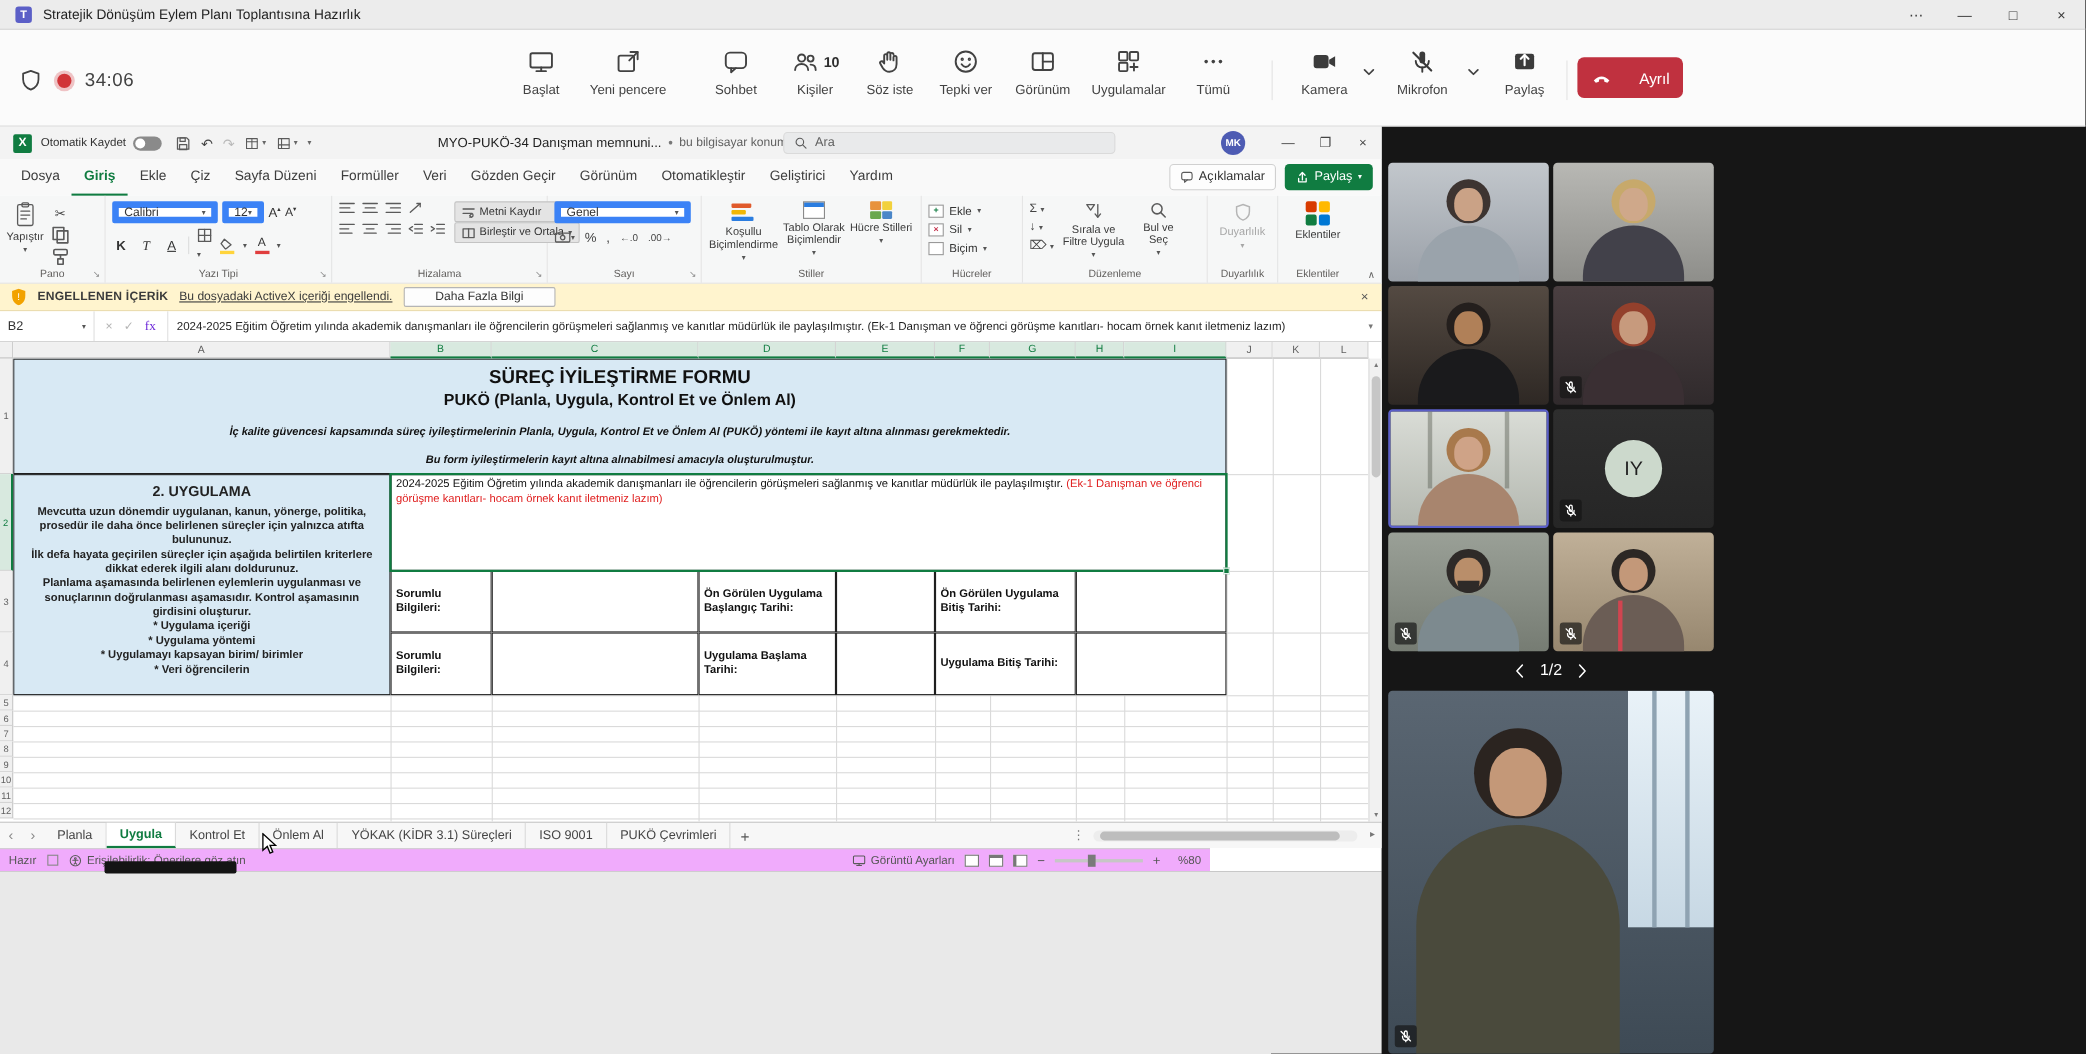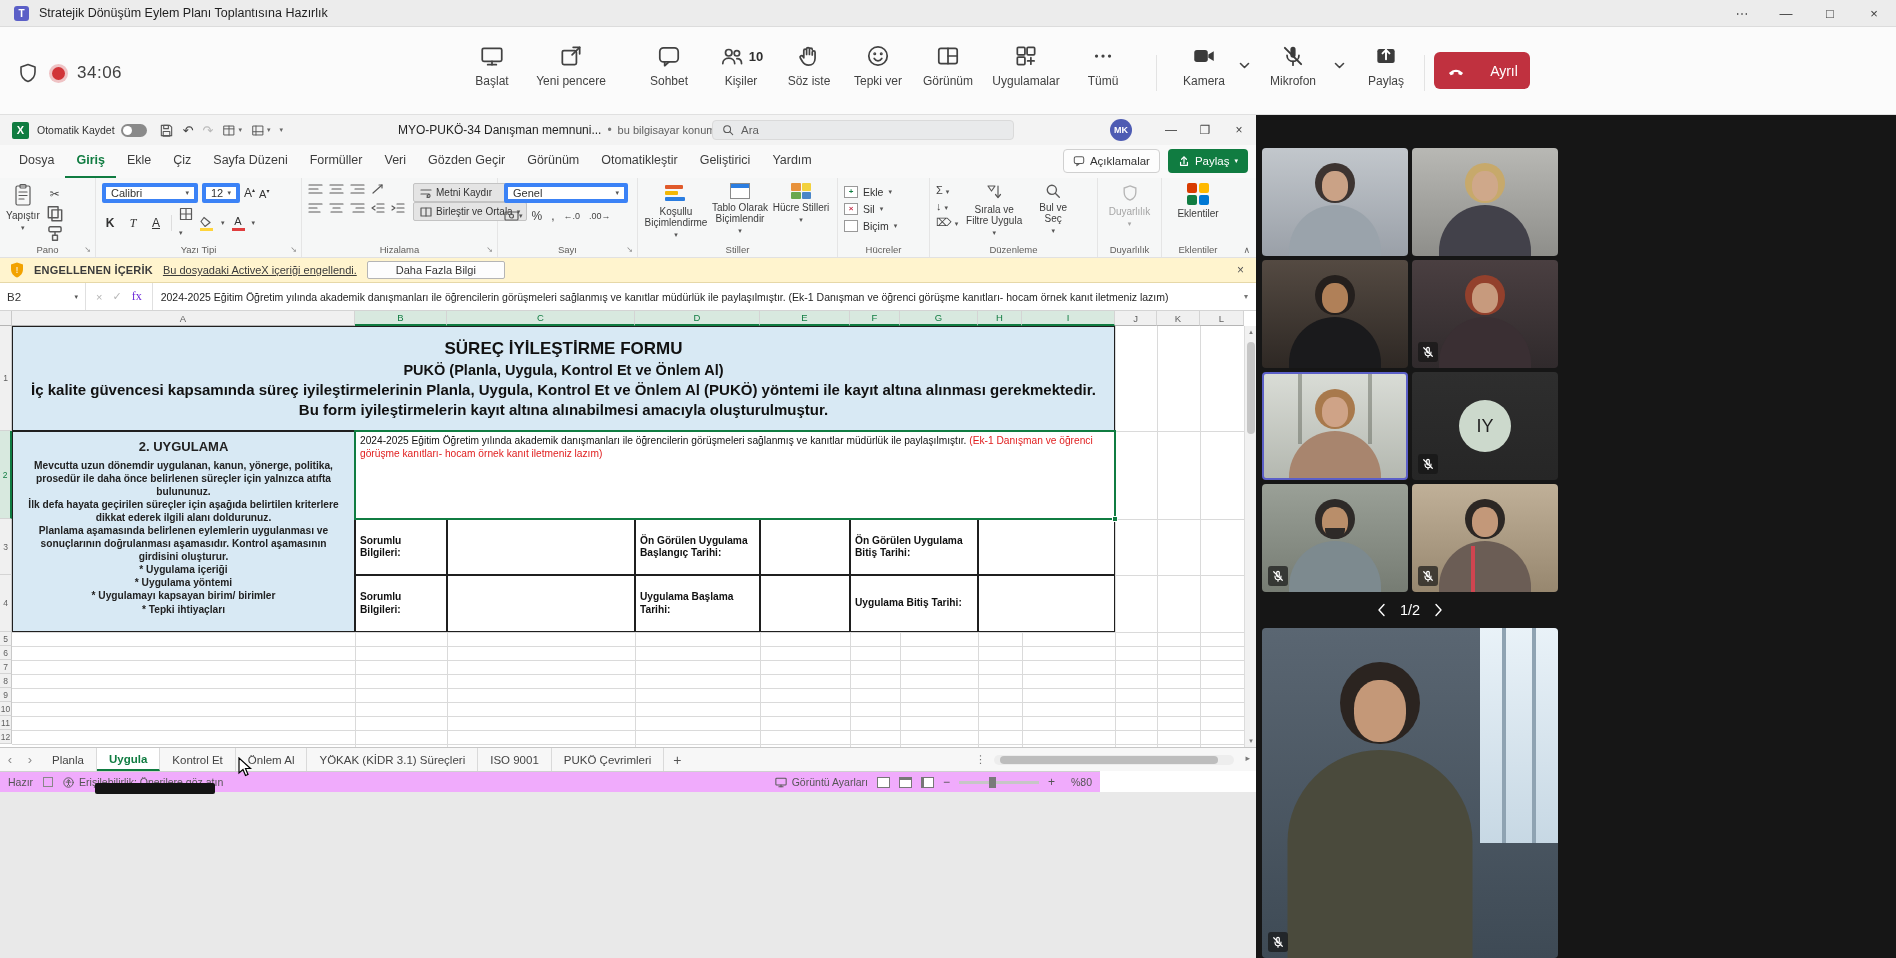--- a/index.html
+++ b/index.html
@@ -51,21 +51,21 @@
 .cmt-btn{height:24px;display:flex;align-items:center;gap:5px;background:#fdfdfd;border:1px solid #d0d0d0;border-radius:4px;padding:0 9px;font-size:11.5px;color:#333}
 .shr-btn{height:24px;display:flex;align-items:center;gap:5px;background:var(--excel-green);border-radius:4px;padding:0 10px;font-size:11.5px;color:#fff}
 
 
 .x-ribbon{position:absolute;left:0;top:63px;width:1256px;height:80px;background:#f6f7f7;border-bottom:1px solid #e1e1e1;display:flex}
 .rg{position:relative;height:100%;border-right:1px solid #e5e5e5;padding:5px 6px 16px;flex:none}
 .rg-label{position:absolute;bottom:2px;left:0;right:0;text-align:center;font-size:9.5px;color:#605e5c;white-space:nowrap}
 .launcher{position:absolute;bottom:3px;right:4px;font-size:8px;color:#8a8a8a}
 .stackbtn{display:flex;flex-direction:column;align-items:center;justify-content:flex-start;gap:3px;font-size:10px;color:#3b3b3b;text-align:center;line-height:1.1}
 .dda{font-size:7px;color:#555}
-.sel-box{height:20px;background:#fff;border:4px solid #3b82f6;border-radius:2px;display:flex;align-items:center;font-size:11px;color:#333;padding:0 5px;justify-content:space-between}
+.sel-box{height:20px;background:#fff;border:6px solid #3b82f6;border-radius:2px;display:flex;align-items:center;font-size:11px;color:#333;padding:0 5px;justify-content:space-between}
 .mini{width:18px;height:17px;display:flex;align-items:center;justify-content:center;font-size:12px;color:#444}
 .rbrow{display:flex;align-items:center;gap:4px;margin-bottom:4px}
 .fontbtn{font-size:12px;color:#333;width:16px;text-align:center}
 .colorbar{display:block;width:13px;height:3px;margin-top:1px}
 .wrapbtn{height:19px;border:1px solid #c3c3c3;background:#e4e4e4;border-radius:2px;font-size:10px;color:#333;display:flex;align-items:center;padding:0 6px;gap:4px;white-space:nowrap}
 .cfic{width:22px;height:20px;display:flex;flex-direction:column;gap:2px;justify-content:center}
 .cfic span{height:4px;border-radius:1px}
 .grid9{width:20px;height:16px;border:1px solid #8a8a8a;background:linear-gradient(#2b7de0 4px,#fff 4px);position:relative}
 .styles4{width:20px;height:16px;display:grid;grid-template-columns:1fr 1fr;gap:1px}
 .styles4 span{border-radius:1px}
@@ -94,21 +94,21 @@
 .col-h{position:absolute;top:0;height:15px;background:#f0f0f0;border-right:1px solid #d4d4d4;border-bottom:1px solid #b5b5b5;font-size:9.5px;color:#5f5f5f;display:flex;align-items:center;justify-content:center}
 .col-h.sel{background:#d8e9df;color:var(--excel-green);border-bottom:2px solid var(--excel-green)}
 .row-h{position:absolute;left:0;width:12px;background:#f0f0f0;border-right:1px solid #c9c9c9;border-bottom:1px solid #d4d4d4;font-size:8.5px;color:#5f5f5f;display:flex;align-items:center;justify-content:center}
 .row-h.sel{background:#d8e9df;color:var(--excel-green);border-right:2px solid var(--excel-green)}
 .cells{position:absolute;left:12px;top:15px;width:1232px;height:421px;overflow:hidden}
 .vline{position:absolute;top:0;bottom:0;width:1px;background:#dadada}
 .hline{position:absolute;left:0;right:0;height:1px;background:#dadada}
 .blk{position:absolute;background:var(--header-blue);border:1px solid #1f1f1f;z-index:2}
 .form-title{font-size:17px;font-weight:bold;color:#111}
 .form-sub{font-size:14.5px;font-weight:bold;color:#111;margin-top:3px}
-.form-desc{font-size:15px;font-weight:bold;color:#111;margin-top:3px}
+.form-desc{font-size:10px;font-weight:bold;font-style:italic;color:#111;margin-top:15px}
 .tcell{position:absolute;background:#fff;border:1px solid #1f1f1f;z-index:2;display:flex;align-items:center;padding:3px 4px;font-size:10.2px;font-weight:bold;line-height:1.2;color:#111}
 .b2{position:absolute;background:#fff;border:1px solid #1f1f1f;z-index:2;padding:2px 4px;font-size:10.2px;line-height:1.32;color:#111}
 .b2 .red{color:var(--red-note)}
 .b2sel{position:absolute;border:2px solid var(--excel-green);z-index:3;pointer-events:none}
 .fillhandle{position:absolute;width:6px;height:6px;background:var(--excel-green);border:1px solid #fff;z-index:4}
 .vscroll{position:absolute;left:1244px;top:15px;width:12px;height:421px;background:#f1f1f1;border-left:1px solid #dcdcdc}
 .vthumb{position:absolute;left:2px;top:16px;width:8px;height:92px;background:#c6c6c6;border-radius:4px}
 .scroll-arrow{position:absolute;left:0;width:12px;height:12px;font-size:7px;color:#777;display:flex;align-items:center;justify-content:center}
 
 
@@ -750,21 +750,21 @@
 
       <div class="blk" style="left:0;top:105px;width:343px;height:201px;padding:7px 10px;text-align:center">
         <div style="font-size:13px;font-weight:bold;margin-bottom:5px">2. UYGULAMA</div>
         <div style="font-size:10.2px;font-weight:bold;line-height:1.28">
           <div>Mevcutta uzun dönemdir uygulanan, kanun, yönerge, politika, prosedür ile daha önce belirlenen süreçler için yalnızca atıfta bulununuz.</div>
           <div>İlk defa hayata geçirilen süreçler için aşağıda belirtilen kriterlere dikkat ederek ilgili alanı doldurunuz.</div>
           <div>Planlama aşamasında belirlenen eylemlerin uygulanması ve sonuçlarının doğrulanması aşamasıdır. Kontrol aşamasının girdisini oluşturur.</div>
           <div>* Uygulama içeriği</div>
           <div>* Uygulama yöntemi</div>
           <div>* Uygulamayı kapsayan birim/ birimler</div>
-          <div>* Tepki ihtiyaçları</div>
+          <div>* Veri öğrencilerin</div>
         </div>
       </div>
 
       <div class="b2" style="left:343px;top:105px;width:760px;height:88px">
         <span>2024-2025 Eğitim Öğretim yılında akademik danışmanları ile öğrencilerin görüşmeleri sağlanmış ve kanıtlar müdürlük ile paylaşılmıştır. </span><span class="red">(Ek-1 Danışman ve öğrenci görüşme kanıtları- hocam örnek kanıt iletmeniz lazım)</span>
       </div>
       <div class="b2sel" style="left:342px;top:104px;width:762px;height:90px"></div>
       <div class="fillhandle" style="left:1100px;top:190px"></div>
 
       <div class="tcell" style="left:343px;top:193px;width:92px;height:56px">

